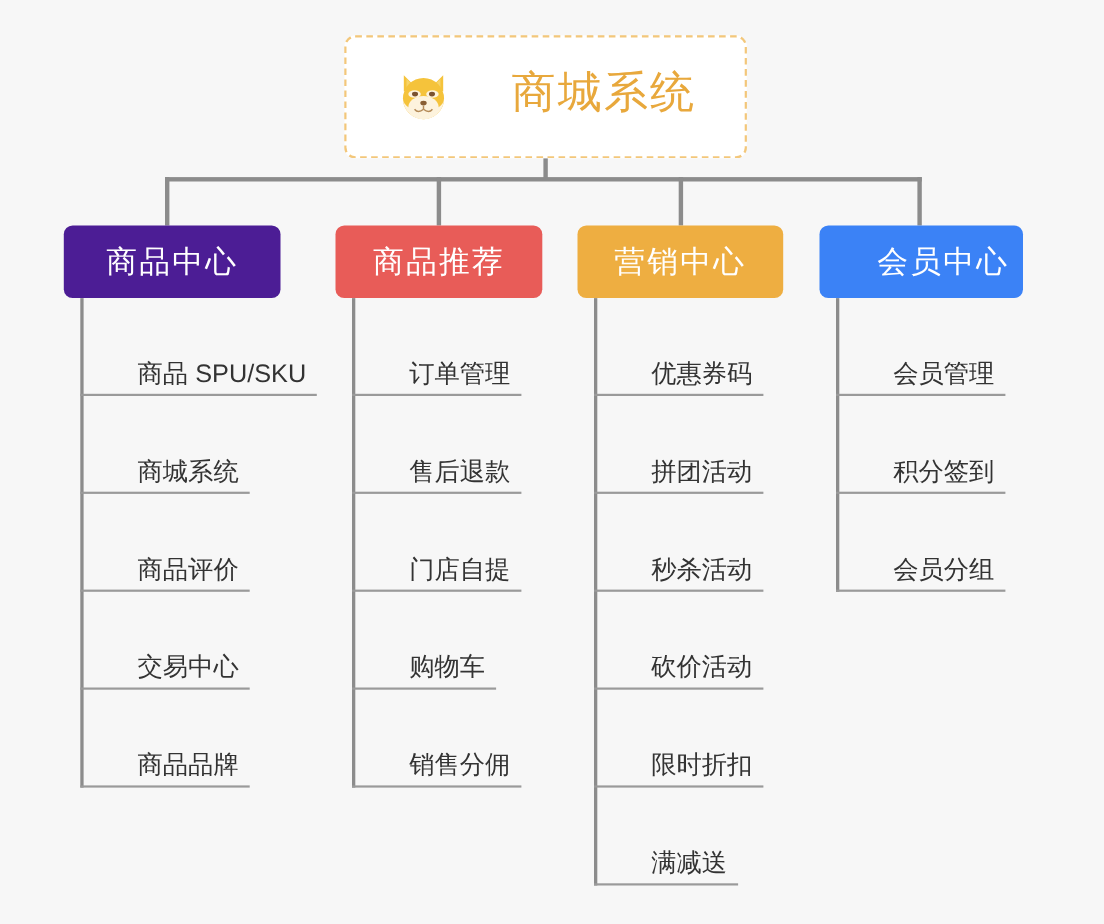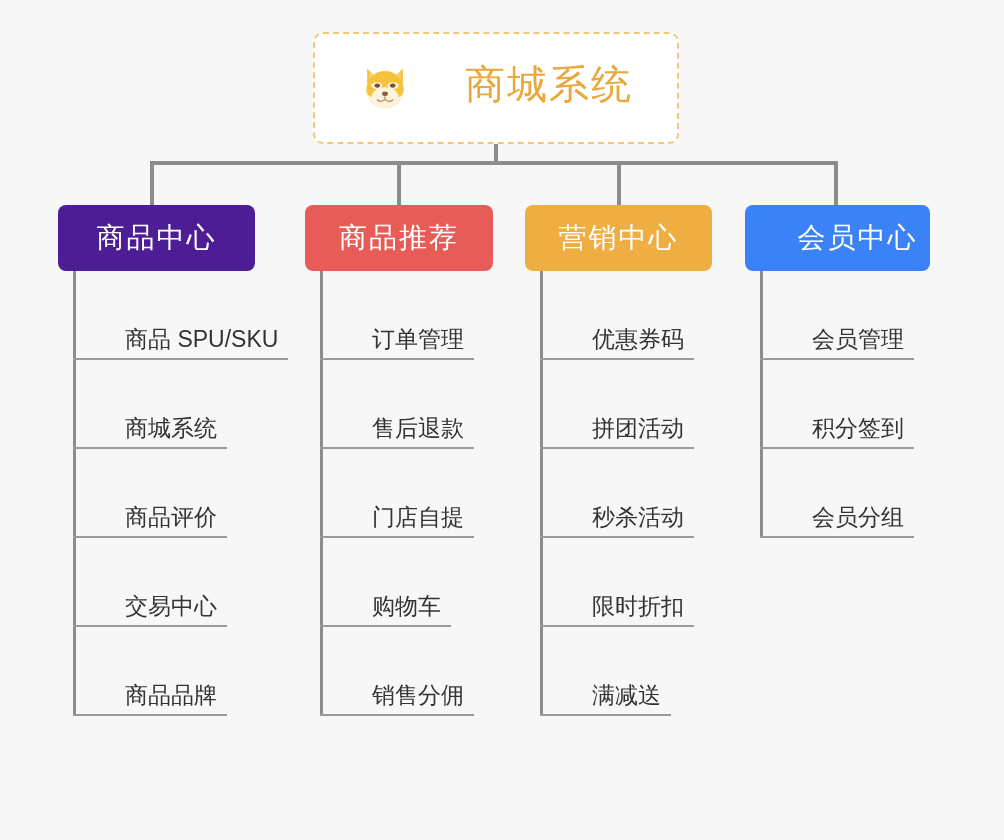--- a/index.html
+++ b/index.html
@@ -204,20 +204,23 @@
       <div class="leaf">
           <span class="leaf-label">优惠券码</span>
         </div>
       <div class="leaf">
           <span class="leaf-label">拼团活动</span>
         </div>
       <div class="leaf">
           <span class="leaf-label">秒杀活动</span>
         </div>
       <div class="leaf">
+          <span class="leaf-label">砍价活动</span>
+        </div>
+      <div class="leaf">
           <span class="leaf-label">限时折扣</span>
         </div>
       <div class="leaf">
           <span class="leaf-label">满减送</span>
         </div>
     </div>
   </div>
 
   <div class="column" style="left:745px; width:185px;">
     <div class="cat-box" style="background: #3b82f6; padding-left: 40px;">

